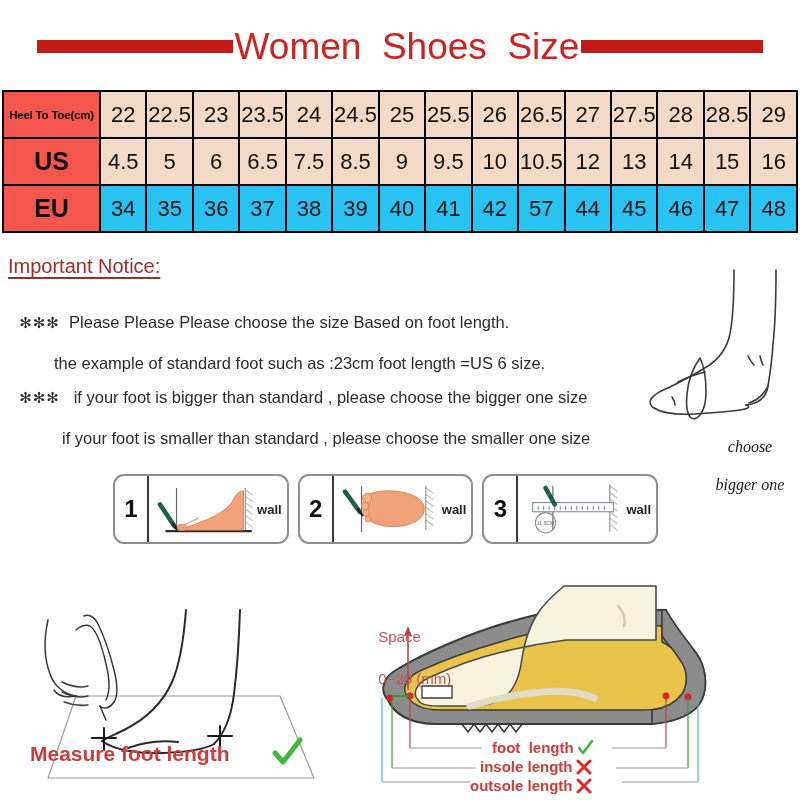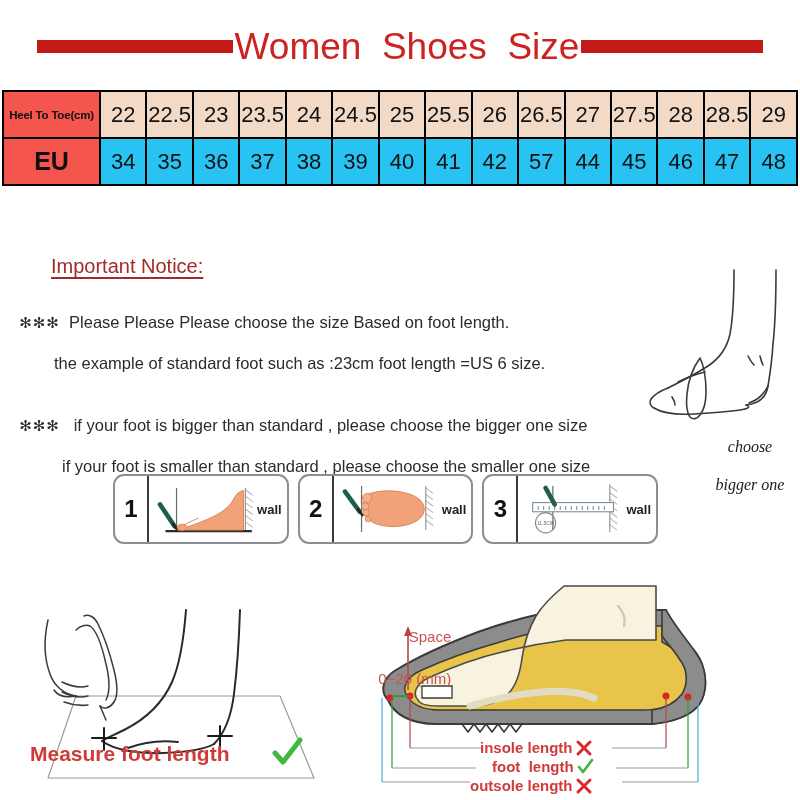--- a/index.html
+++ b/index.html
@@ -79,34 +79,33 @@
   
   .notice-head {
     position: absolute;
     top: 255px; left: 8px;
     color: #A02B28;
     font-size: 20px;
     font-weight: 400;
     text-decoration: underline;
     text-underline-offset: 4px;
     font-family: "Liberation Sans", sans-serif;
-    margin-left: 43px;
   }
   .notice-block {
     position: absolute;
     left: 10px;
     width: 660px;
     color: #2b2b2b;
     font-size: 16.5px;
     line-height: 20px;
     font-family: "Liberation Sans", sans-serif;
     white-space: pre;
   }
   .notice-block.b1 { top: 292px; }
-  .notice-block.b2 { top: 395px; }
+  .notice-block.b2 { top: 367px; }
   .stars { letter-spacing: 1px; font-size: 15px; }
   .ind1 { display: block; padding-left: 44px; }
   .ind2 { display: block; padding-left: 52px; }
 
   
   .foot-profile {
     position: absolute;
     top: 252px; left: 648px;
     width: 152px; height: 175px;
   }
@@ -192,21 +191,20 @@
     width: 430px; height: 215px;
   }
   .space-label {
     position: absolute;
     top: 605px; left: 370px;
     color: #C8524E;
     font-size: 15px;
     line-height: 21px;
     font-family: "Liberation Sans", sans-serif;
     white-space: pre;
-    text-align: right;
   }
   .meas-lines {
     position: absolute;
     left: 470px; top: 738px;
     width: 270px;
     font-family: "Liberation Sans", sans-serif;
   }
   .meas-line {
     display: flex;
     align-items: center;
@@ -244,20 +242,38 @@
         <td class="cell">25.5</td>
         <td class="cell">26</td>
         <td class="cell">26.5</td>
         <td class="cell">27</td>
         <td class="cell">27.5</td>
         <td class="cell">28</td>
         <td class="cell">28.5</td>
         <td class="cell">29</td>
       </tr>
       <tr>
+        <td class="rowlabel big">US</td>
+        <td class="cell">4.5</td>
+        <td class="cell">5</td>
+        <td class="cell">6</td>
+        <td class="cell">6.5</td>
+        <td class="cell">7.5</td>
+        <td class="cell">8.5</td>
+        <td class="cell">9</td>
+        <td class="cell">9.5</td>
+        <td class="cell">10</td>
+        <td class="cell">10.5</td>
+        <td class="cell">12</td>
+        <td class="cell">13</td>
+        <td class="cell">14</td>
+        <td class="cell">15</td>
+        <td class="cell">16</td>
+      </tr>
+      <tr>
         <td class="rowlabel big">EU</td>
         <td class="cell eu">34</td>
         <td class="cell eu">35</td>
         <td class="cell eu">36</td>
         <td class="cell eu">37</td>
         <td class="cell eu">38</td>
         <td class="cell eu">39</td>
         <td class="cell eu">40</td>
         <td class="cell eu">41</td>
         <td class="cell eu">42</td>
@@ -515,22 +531,22 @@
     <line x1="256" y1="200" x2="332" y2="200"></line>
   </g>
 </svg>
 
 <div class="space-label">
   <span>Space</span><br>
   <span>0−20 (mm)</span>
 </div>
 
 <div class="meas-lines">
+    <div class="meas-line ml-1"><span>foot  length</span><span class="mark"><svg width="18" height="18" viewBox="0 0 18 18">
+          <path d="M3 9 L7 14 L16 2" fill="none" stroke="#3FB83F" stroke-width="2.6" stroke-linecap="round" stroke-linejoin="round"></path>
+        </svg></span></div>
     <div class="meas-line ml-2"><span>insole length</span><span class="mark"><svg width="18" height="18" viewBox="0 0 18 18">
           <path d="M3 3 L15 15 M15 3 L3 15" fill="none" stroke="#D92B2B" stroke-width="3" stroke-linecap="round"></path>
-        </svg></span></div>
-    <div class="meas-line ml-1"><span>foot  length</span><span class="mark"><svg width="18" height="18" viewBox="0 0 18 18">
-          <path d="M3 9 L7 14 L16 2" fill="none" stroke="#3FB83F" stroke-width="2.6" stroke-linecap="round" stroke-linejoin="round"></path>
         </svg></span></div>
     <div class="meas-line ml-3"><span>outsole length</span><span class="mark"><svg width="18" height="18" viewBox="0 0 18 18">
           <path d="M3 3 L15 15 M15 3 L3 15" fill="none" stroke="#D92B2B" stroke-width="3" stroke-linecap="round"></path>
         </svg></span></div>
   </div>
 
 </body></html>

